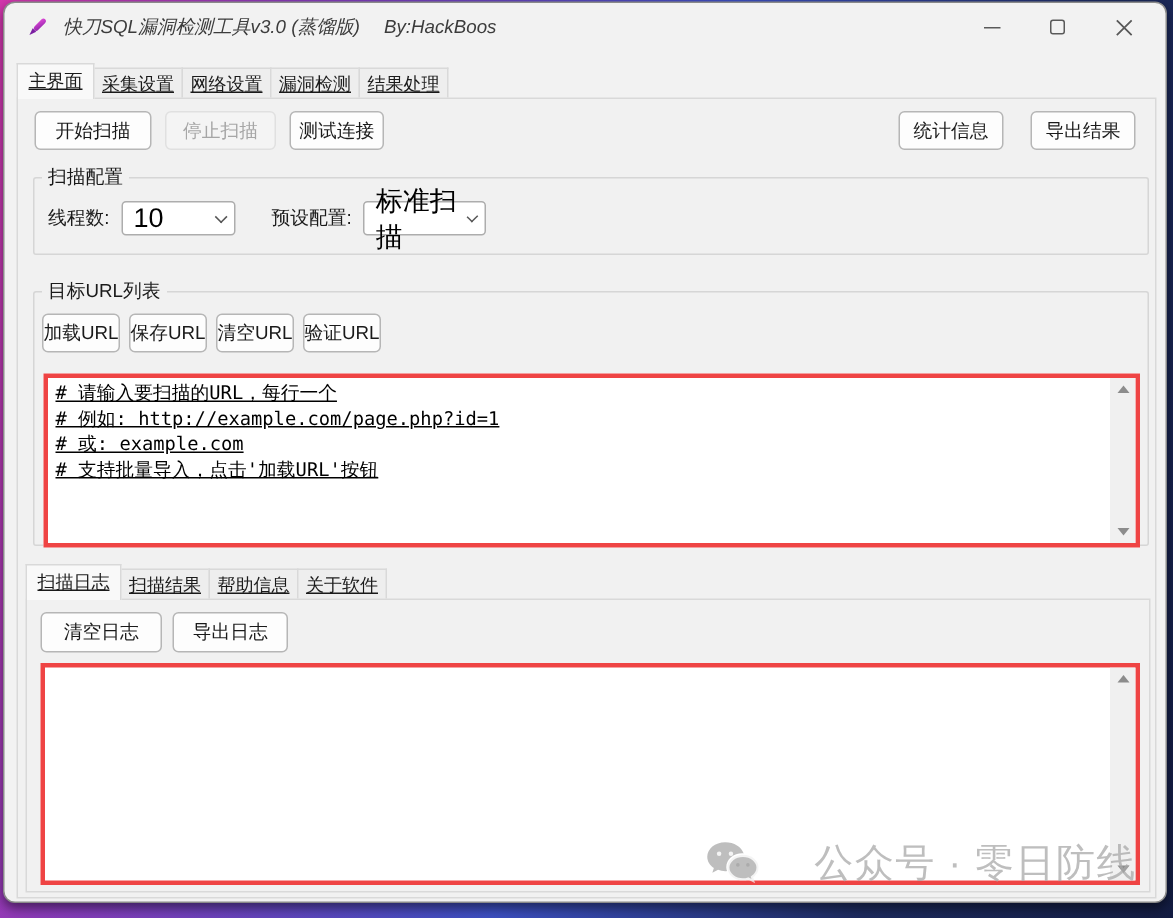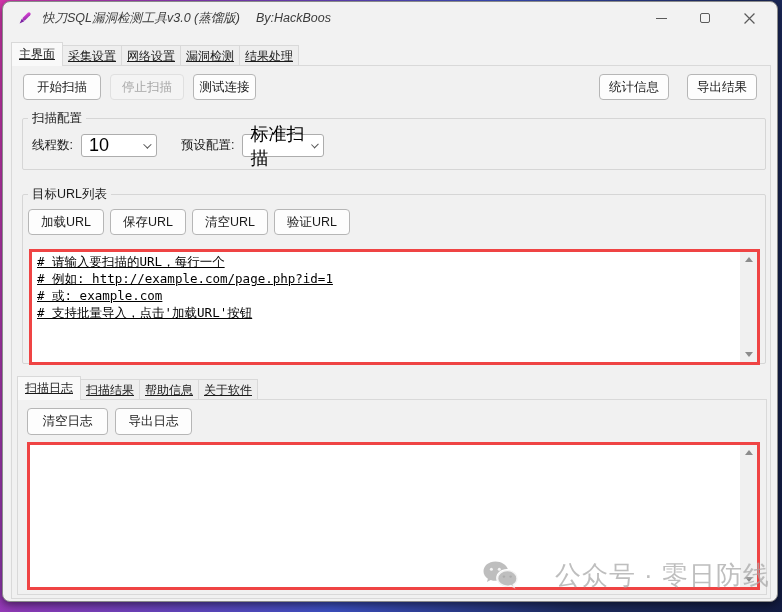--- a/index.html
+++ b/index.html
@@ -63,21 +63,21 @@
   .combo {
     display:flex; align-items:center; justify-content:space-between;
     height:23px; background:#fff; border:1px solid #adadad; border-radius:3px;
     font-size:18px; color:#000; padding:0 7px; margin-left:8px;
   }
   .combo-thread { width:76px; }
   .combo-preset { width:82px; }
   .chev { width:6px; height:6px; border-right:1.4px solid #555; border-bottom:1.4px solid #555; transform:rotate(45deg) translateY(-2px); }
   .gap { width:24px; }
   
-  .gb-url .btn { position:static; width:76px; margin-right:6px; }
+  .gb-url .btn { position:static; width:52px; margin-right:6px; }
   .url-btn-row { display:flex; padding:6px 0 0 5px; }
   
   .textbox {
     display:flex; background:#fff; border:3px solid #ef4444; overflow:hidden;text-decoration:underline;
   }
   .tb-url { position:absolute; left:6px; top:46px; width:731px; height:116px; }
   .tb-content {
     flex:1; padding:1px 5px; font-family:"DejaVu Sans Mono", monospace;
     font-size:12.5px; line-height:17px; color:#000; white-space:pre-wrap; overflow:hidden;
   }
@@ -90,21 +90,21 @@
   .tabs-bottom { left:5px; top:310px; height:24px; position:absolute; }
   .page2 {
     position:absolute; left:5px; top:333px; width:750px; height:196px;
     background:#f1f1f1; border:1px solid #d9d9d9; z-index:1;
   }
   .btn-clearlog  { left:9px;  top:8px;  width:81px; height:27px; }
   .btn-exportlog { left:97px; top:8px;  width:77px; height:27px; }
   .tb-log { position:absolute; left:9px; top:42px; width:733px; height:148px; }
   
   .watermark {
-    position:absolute; right:12px; top:558px; display:flex; align-items:center;
+    position:absolute; right:24px; top:558px; display:flex; align-items:center;
     z-index:10; opacity:.75;gap:28px;
   }
   .watermark-text { font-size:26px; color:#a9a9a9; letter-spacing:1px; margin-left:7px; white-space:nowrap; }
 </style>
 </head>
 <body>
 
 <div class="window">
 
   <div class="titlebar">

